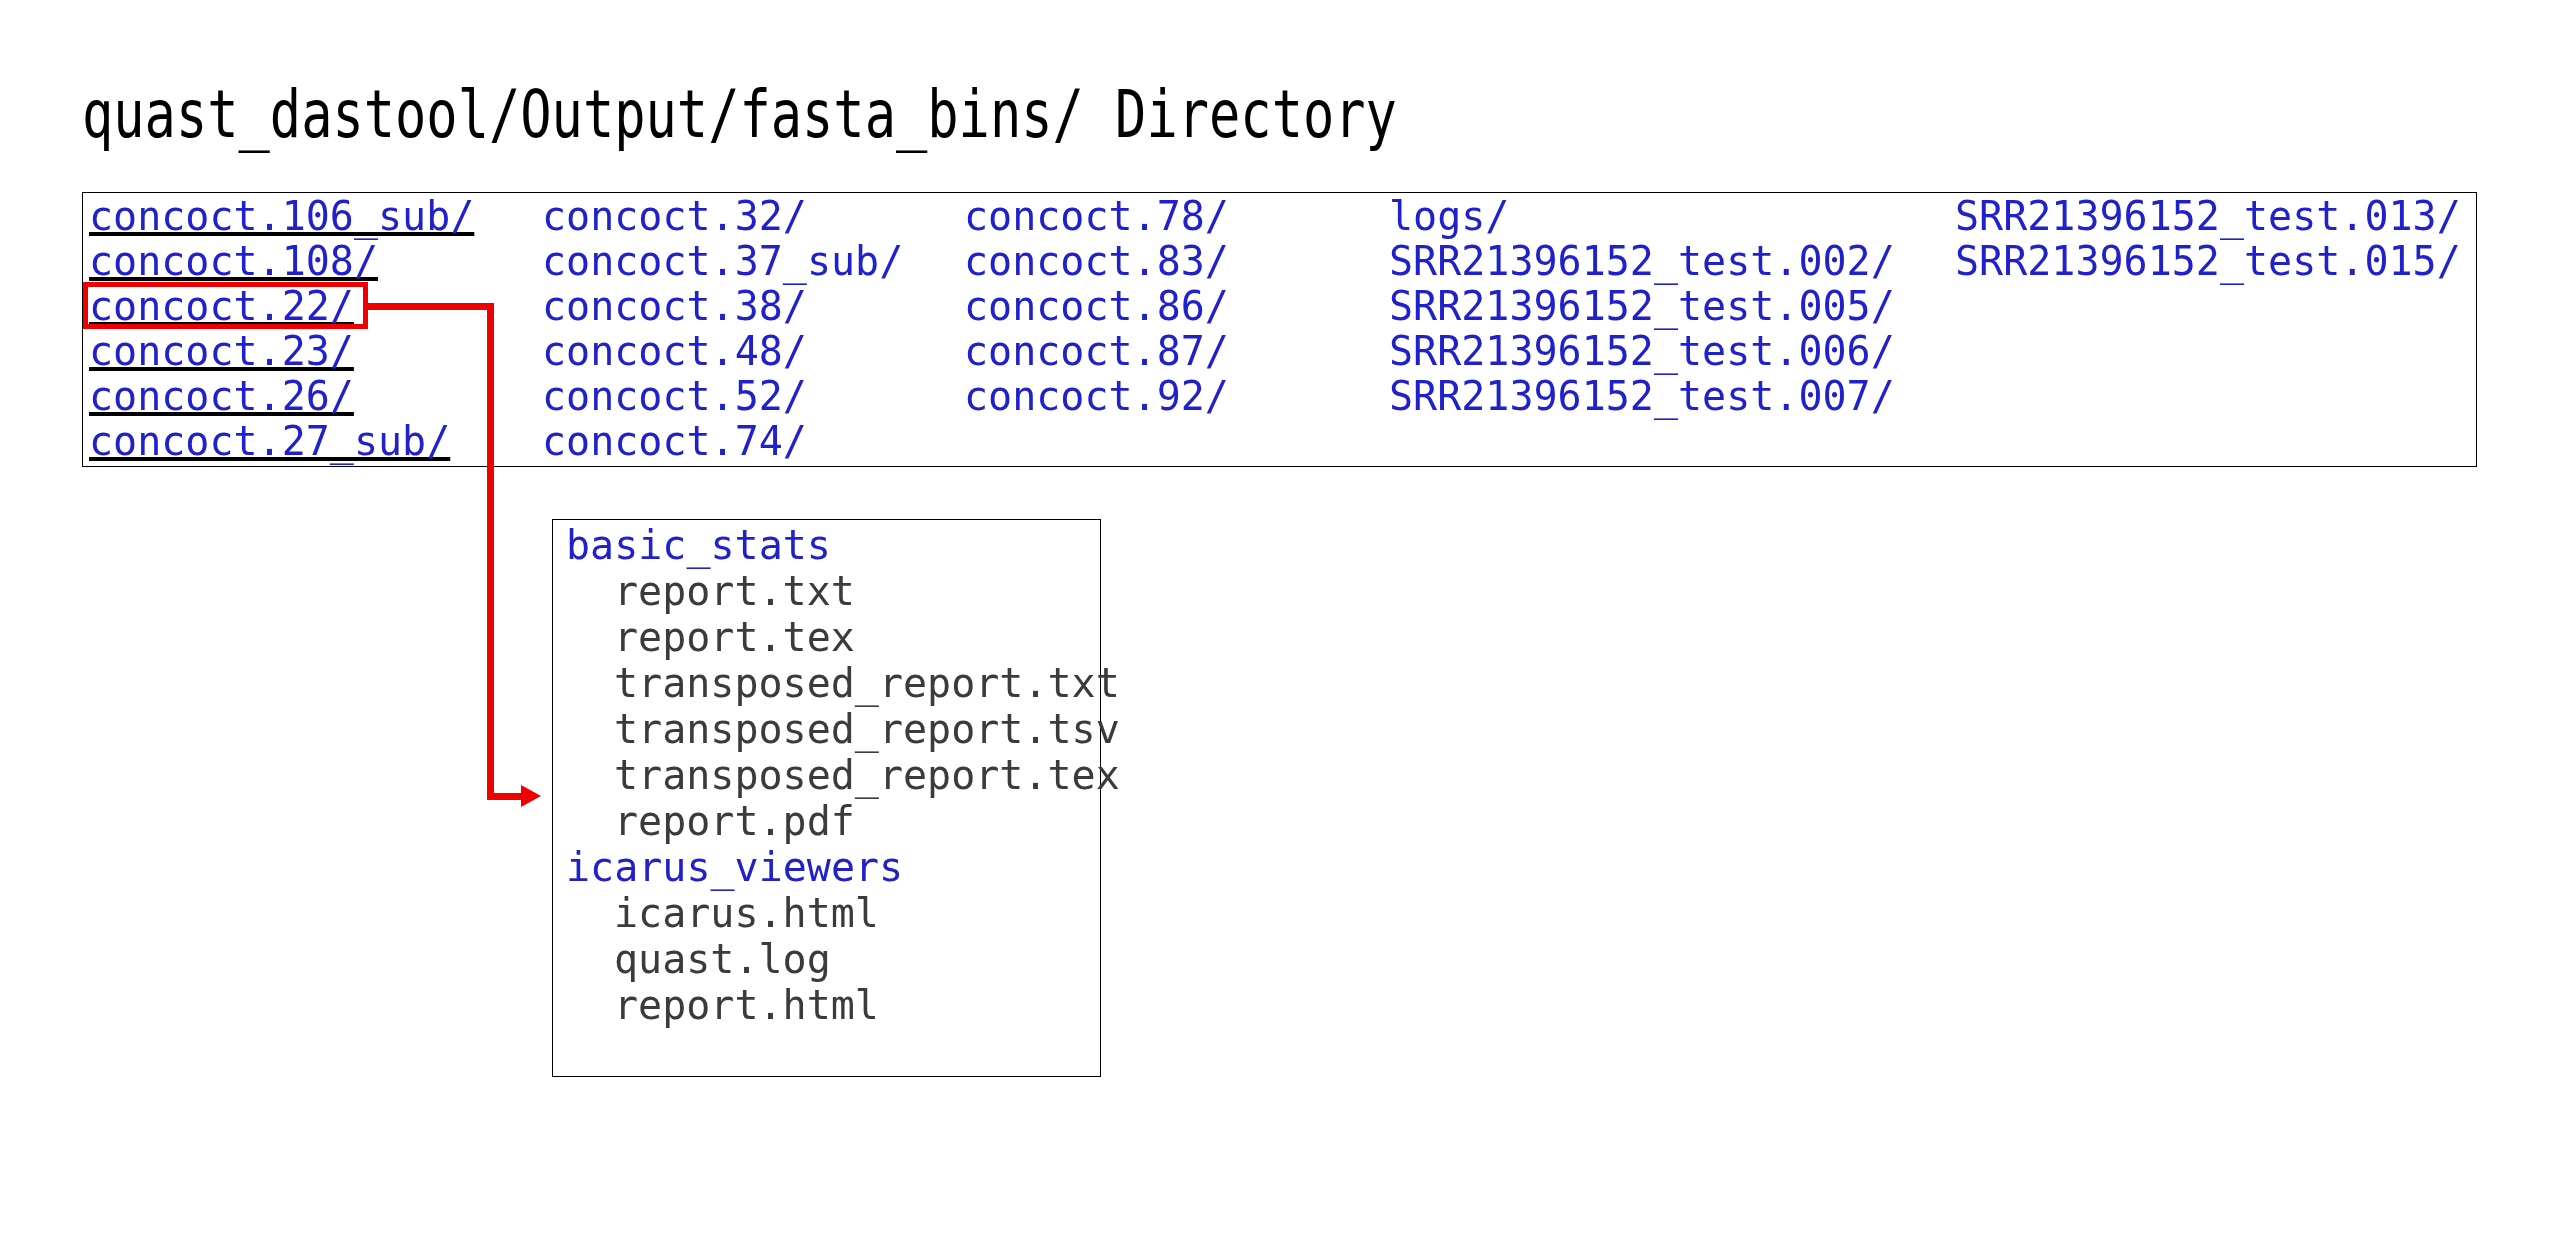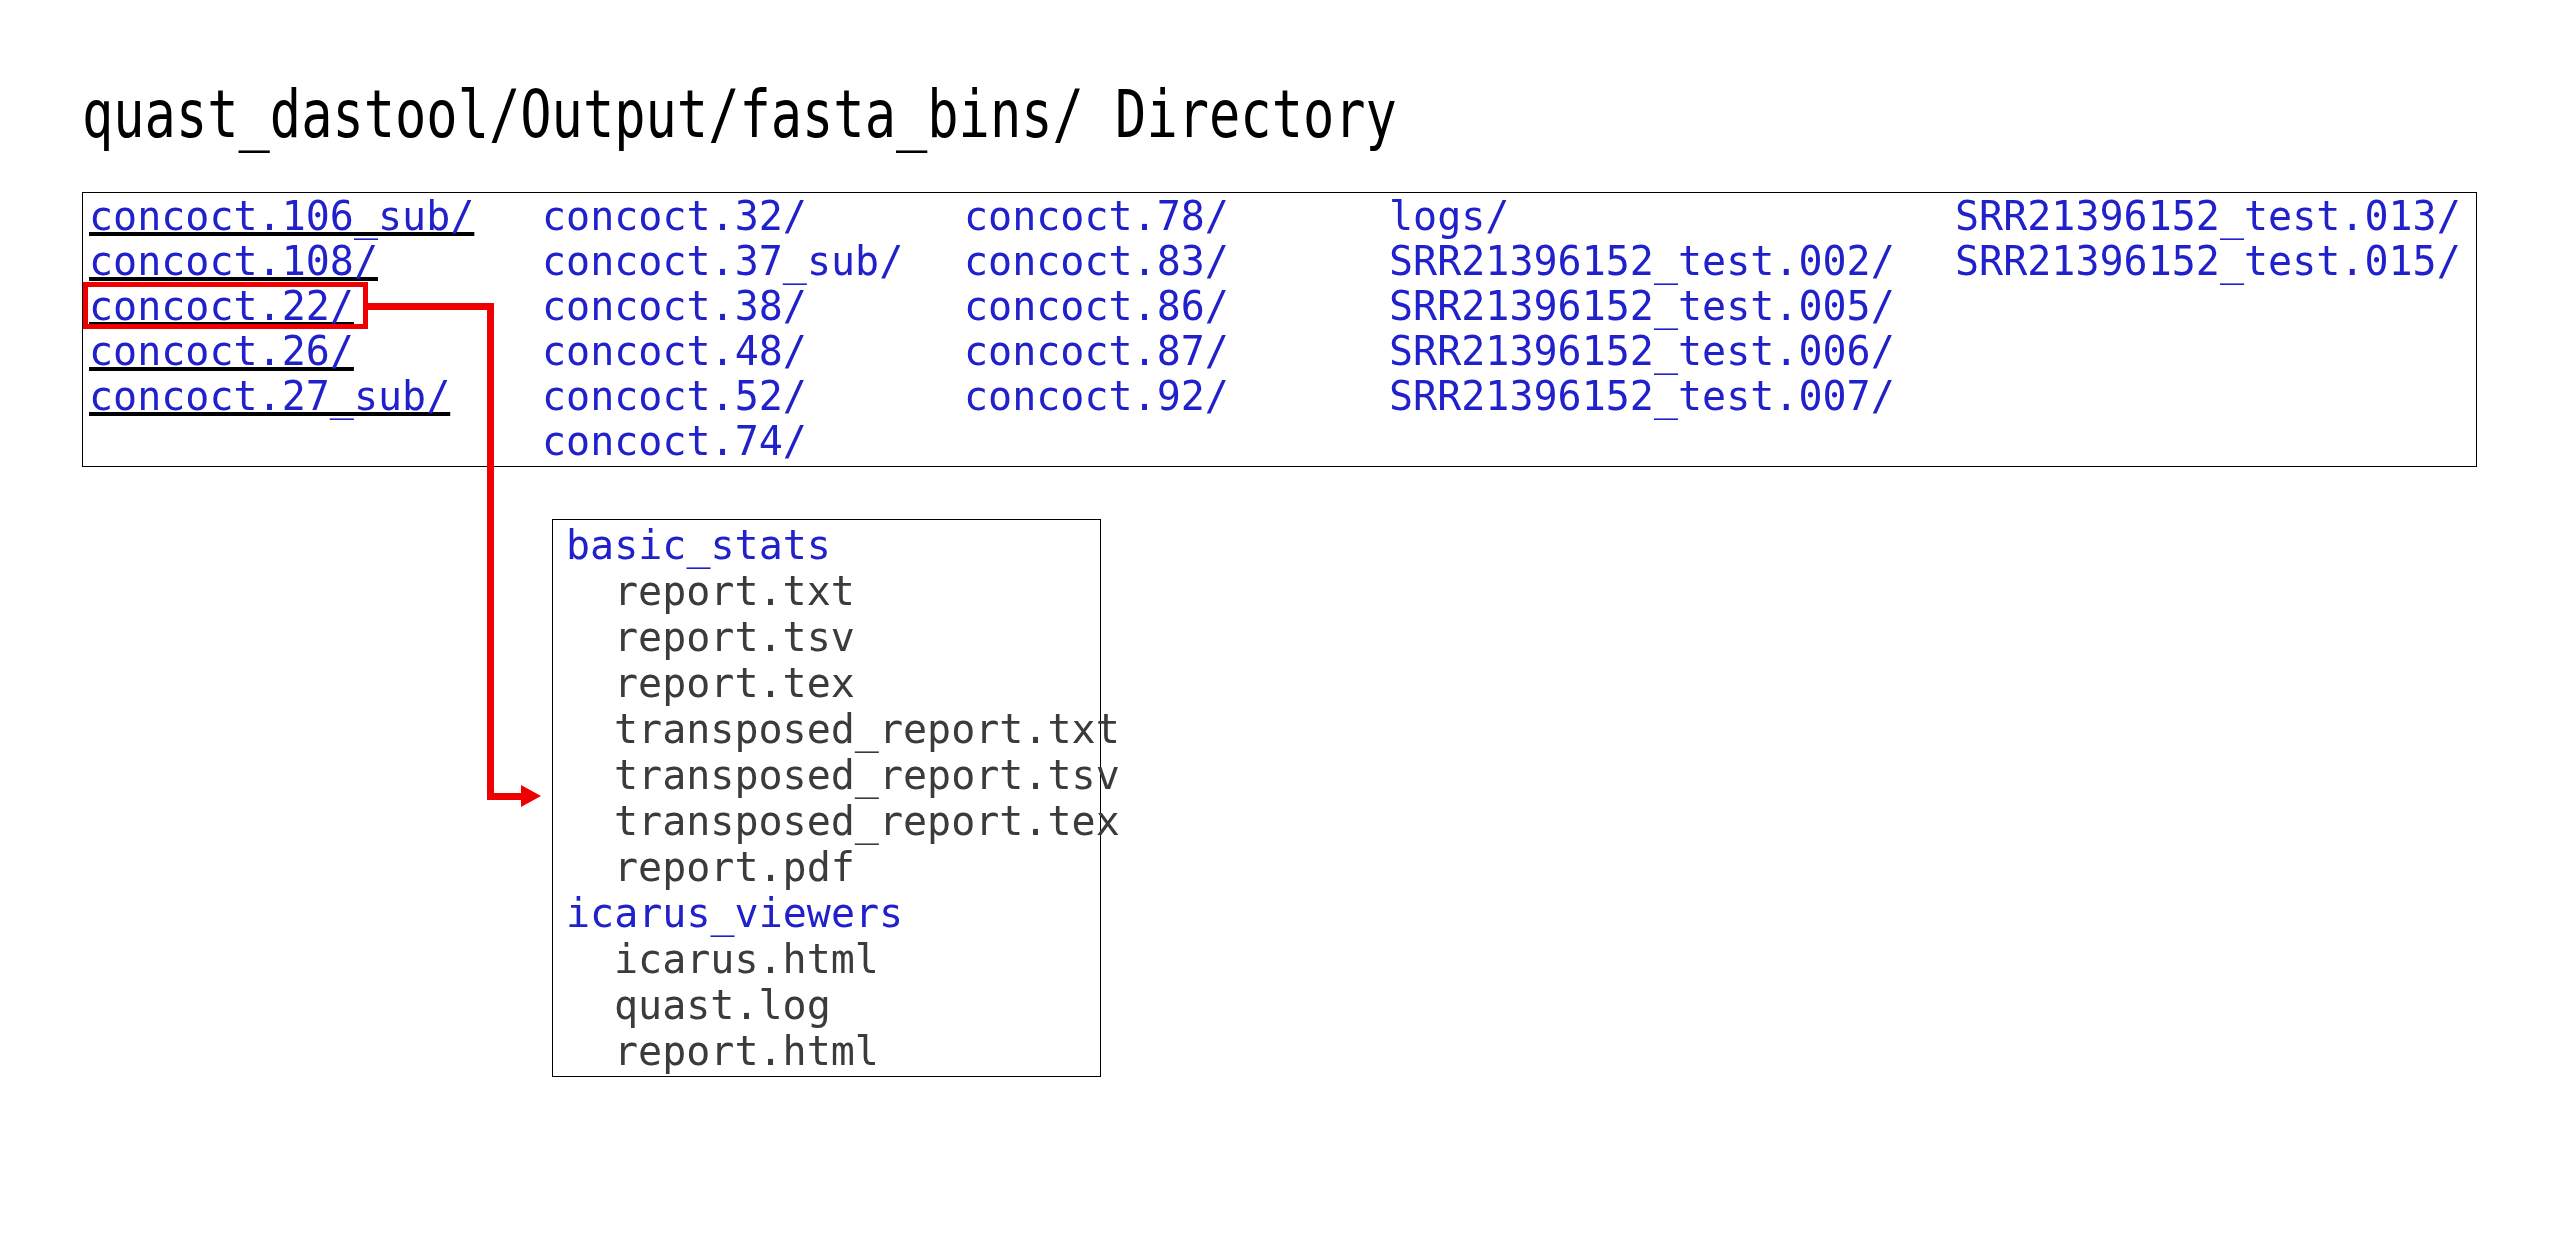--- a/index.html
+++ b/index.html
@@ -82,37 +82,36 @@
     border-bottom:11px solid transparent;
     border-left:20px solid var(--highlight-red);
   }
 </style>
 </head>
 <body>
 
 <h1 class="page-title">quast_dastool/Output/fasta_bins/ Directory</h1>
 
 <div class="main-box" id="main-box">
-    <div class="dir-col"><div class="entry">concoct.106_sub/</div><div class="entry">concoct.108/</div><div class="entry">concoct.22/</div><div class="entry">concoct.26/</div><div class="entry">concoct.27_sub/</div></div>
+    <div class="dir-col"><div class="entry">concoct.106_sub/</div><div class="entry">concoct.108/</div><div class="entry">concoct.22/</div><div class="entry">concoct.23/</div><div class="entry">concoct.26/</div><div class="entry">concoct.27_sub/</div></div>
     <div class="dir-col"><div class="entry">concoct.32/</div><div class="entry">concoct.37_sub/</div><div class="entry">concoct.38/</div><div class="entry">concoct.48/</div><div class="entry">concoct.52/</div><div class="entry">concoct.74/</div></div>
     <div class="dir-col"><div class="entry">concoct.78/</div><div class="entry">concoct.83/</div><div class="entry">concoct.86/</div><div class="entry">concoct.87/</div><div class="entry">concoct.92/</div></div>
     <div class="dir-col"><div class="entry">logs/</div><div class="entry">SRR21396152_test.002/</div><div class="entry">SRR21396152_test.005/</div><div class="entry">SRR21396152_test.006/</div><div class="entry">SRR21396152_test.007/</div></div>
     <div class="dir-col"><div class="entry">SRR21396152_test.013/</div><div class="entry">SRR21396152_test.015/</div></div>
   </div>
 
 <div class="red-rect"></div>
 <div class="conn conn-h1"></div>
 <div class="conn conn-v"></div>
 <div class="conn conn-h2"></div>
 <div class="arrowhead"></div>
 
 <div class="sub-box" id="sub-box">
     <div class="sub-entry directory">basic_stats</div>
     <div class="sub-entry file">report.txt</div>
-    <div class="sub-entry file">report.tsv</div>
     <div class="sub-entry file">report.tex</div>
     <div class="sub-entry file">transposed_report.txt</div>
     <div class="sub-entry file">transposed_report.tsv</div>
     <div class="sub-entry file">transposed_report.tex</div>
     <div class="sub-entry file">report.pdf</div>
     <div class="sub-entry directory">icarus_viewers</div>
     <div class="sub-entry file">icarus.html</div>
     <div class="sub-entry file">quast.log</div>
     <div class="sub-entry file">report.html</div>
   </div>

